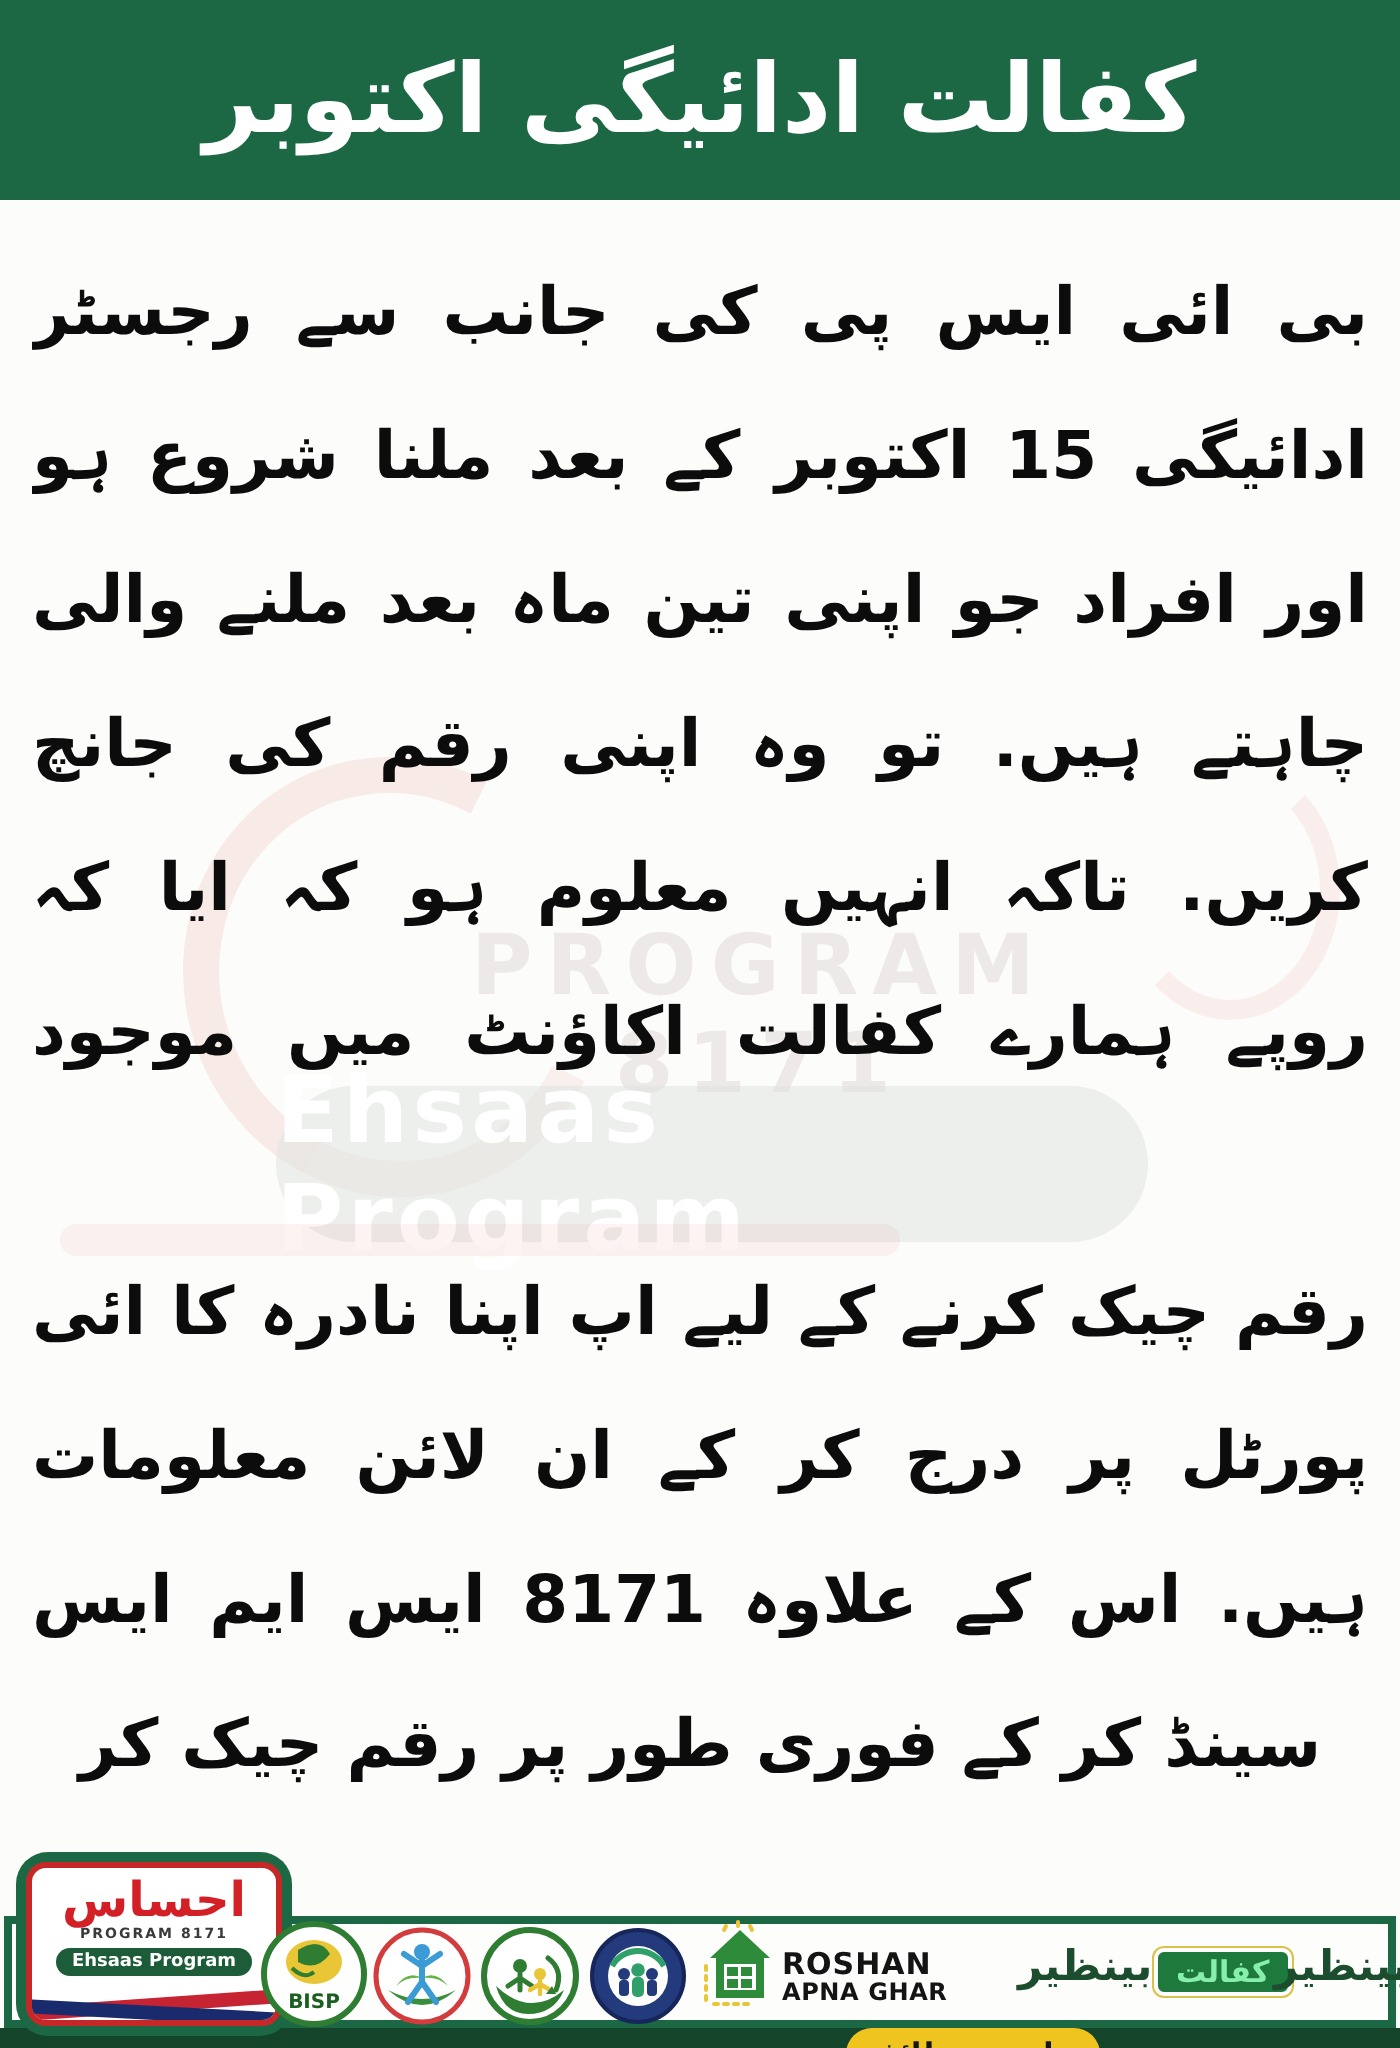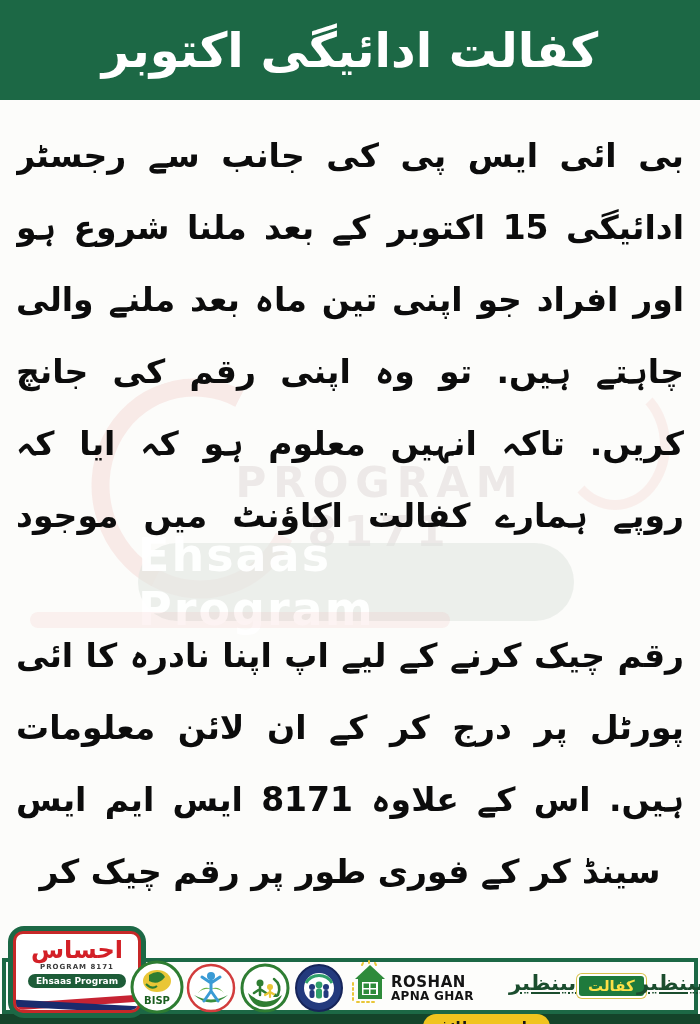--- a/index.html
+++ b/index.html
@@ -97,27 +97,27 @@
   }
   .roshan-l1{font-size:15px;letter-spacing:0.5px;}
   .roshan-l2{font-size:12px;letter-spacing:0.3px;}
   .badge-yellow{
     position:absolute;left:423px;top:972px;z-index:6;
     background:#f0c41f;color:#161616;border-radius:15px;
     font-size:15px;font-weight:800;padding:4px 9px;direction:rtl;white-space:nowrap;margin-top:42px;
   }
   .benazir{
     position:absolute;top:971px;z-index:6;color:#1b4d2e;
-    font-size:21px;font-weight:800;direction:rtl;white-space:nowrap;text-decoration:underline;
+    font-size:21px;font-weight:800;direction:rtl;white-space:nowrap;
   }
   .benazir.taleemi{left:509px;}
   .benazir.kafalat{left:637px;}
   .badge-green{
     position:absolute;left:577px;top:974px;z-index:6;
-    background:#1e7a3c;color:#fde047;border:2px solid #ffffff;
+    background:#1e7a3c;color:#86efac;border:2px solid #ffffff;
     box-shadow:0 0 0 1px #d9c14a;border-radius:5px;
     font-size:15px;font-weight:800;padding:1px 9px;direction:rtl;white-space:nowrap;
   }
 </style>
 </head>
 <body>
 
 <div class="page">
 
   <div class="header">

